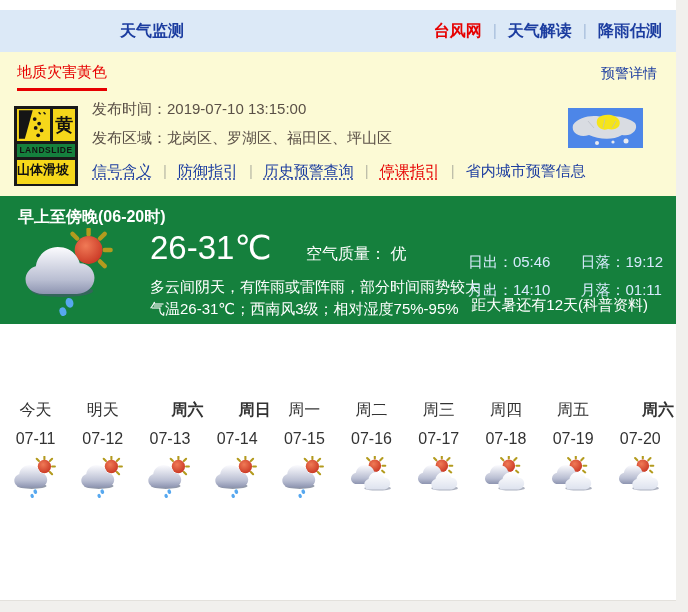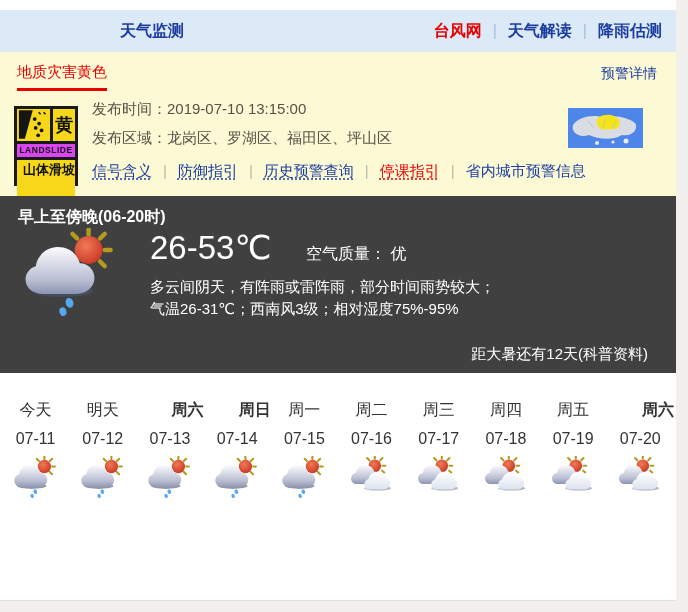--- a/index.html
+++ b/index.html
@@ -28,38 +28,38 @@
   .alert-title { position:absolute; left:17px; top:11px; color:#e60000; font-size:15px;
       padding-bottom:6px; border-bottom:3px solid #e60000; cursor:pointer; }
   .alert-details { position:absolute; right:19px; top:13px; color:#1c3da0; font-size:14px; cursor:pointer; }
 
   .sign { position:absolute; left:14px; top:54px; width:64px; height:80px; background:#191919; padding:3px; }
   .sign-row1 { display:flex; gap:3px; height:32px; }
   .sign-pic  { flex:1.55; background:#f6d71a; }
   .sign-pic svg { display:block; width:100%; height:100%; }
   .sign-char { flex:1; background:#f6d71a; color:#111; font-size:18px; font-weight:bold;
       display:flex; align-items:center; justify-content:center; }
-  .sign-en { margin-top:3px; background:#d946ef; height:13px; line-height:13px; text-align:center;
+  .sign-en { margin-top:3px; background:#15803d; height:13px; line-height:13px; text-align:center;
       font-size:8.5px; font-weight:bold; color:#111; letter-spacing:.5px; }
-  .sign-cn { margin-top:3px; background:#f6d71a; height:36px; line-height:20px; text-align:right;
+  .sign-cn { margin-top:3px; background:#f6d71a; height:24px; line-height:20px; text-align:left;
       font-size:13px; font-weight:bold; color:#111; }
 
   .alert-info { position:absolute; left:92px; top:48px; color:#5a5047; font-size:15px; }
   .alert-line { margin-bottom:10px; }
   .alert-links { margin-top:14px; font-size:15px; }
   .alert-links .sep { color:#b9b9a6; padding:0 11px; }
   .a-link { color:#1c3da0; text-decoration:underline; text-decoration-style:dotted; text-underline-offset:3px; cursor:pointer; }
   .a-link.red { color:#e60000; }
   .a-link.plain { text-decoration:none; }
 
   .alert-map { position:absolute; left:568px; top:56px; width:75px; height:40px; cursor:pointer; }
   .alert-map svg { display:block; }
 
   
-  .current { position:absolute; left:0; top:196px; width:676px; height:177px; background:#404040; color:#fff; }
+  .current { position:absolute; left:0; top:196px; width:676px; height:128px; background:#15803d; color:#fff; }
   .cur-period { position:absolute; left:18px; top:11px; font-size:16px; font-weight:bold; }
   .cur-update { position:absolute; right:14px; top:11px; font-size:15px; }
   .cur-icon { position:absolute; left:22px; top:32px; width:98px; height:88px; }
   .cur-main { position:absolute; left:150px; top:32px; }
   .cur-temp { font-size:33px; }
   .cur-aqi  { font-size:16px; margin-left:30px; }
   .cur-desc { font-size:15px; margin-top:9px; line-height:22px; }
   .sunmoon { position:absolute; right:13px; top:57px; color:#d7eafd; font-size:15px; }
   .sunmoon table { border-collapse:collapse; }
   .sunmoon td { padding:0 0 9px 0; white-space:nowrap; }
@@ -197,29 +197,43 @@
 
   <div class="current">
     <div class="cur-period">早上至傍晚(06-20时)</div>
 
     <svg class="cur-icon" viewBox="0 0 64 60">
         <use href="#ic-shower"></use>
       </svg>
 
     <div class="cur-main">
       <div>
-        <span class="cur-temp">26-53℃</span>
+        <span class="cur-temp">26-31℃</span>
         <span class="cur-aqi"><span>空气质量：</span> <span>优</span></span>
       </div>
       <div class="cur-desc">
         <div>多云间阴天，有阵雨或雷阵雨，部分时间雨势较大；</div>
         <div>气温26-31℃；西南风3级；相对湿度75%-95%</div>
       </div>
     </div>
 
+    <div class="sunmoon">
+      <table>
+        <tbody>
+            <tr>
+          <td><span>日出：</span><span>05:46</span></td>
+          <td class="c2"><span>日落：</span><span>19:12</span></td>
+        </tr>
+        <tr>
+          <td><span>月出：</span><span>14:10</span></td>
+          <td class="c2"><span>月落：</span><span>01:11</span></td>
+        </tr>
+      </tbody>
+        </table>
+    </div>
 
     <div class="cur-note">距大暑还有12天(科普资料)</div>
   </div>
 
 
   <div class="forecast">
     <div class="fc-cols" id="fc-cols">
         <div class="fc-col"><div class="fc-day">今天</div><div class="fc-date">07-11</div><svg class="fc-icon" viewBox="0 0 64 60">
             <use href="#ic-shower"></use>
           </svg></div>

